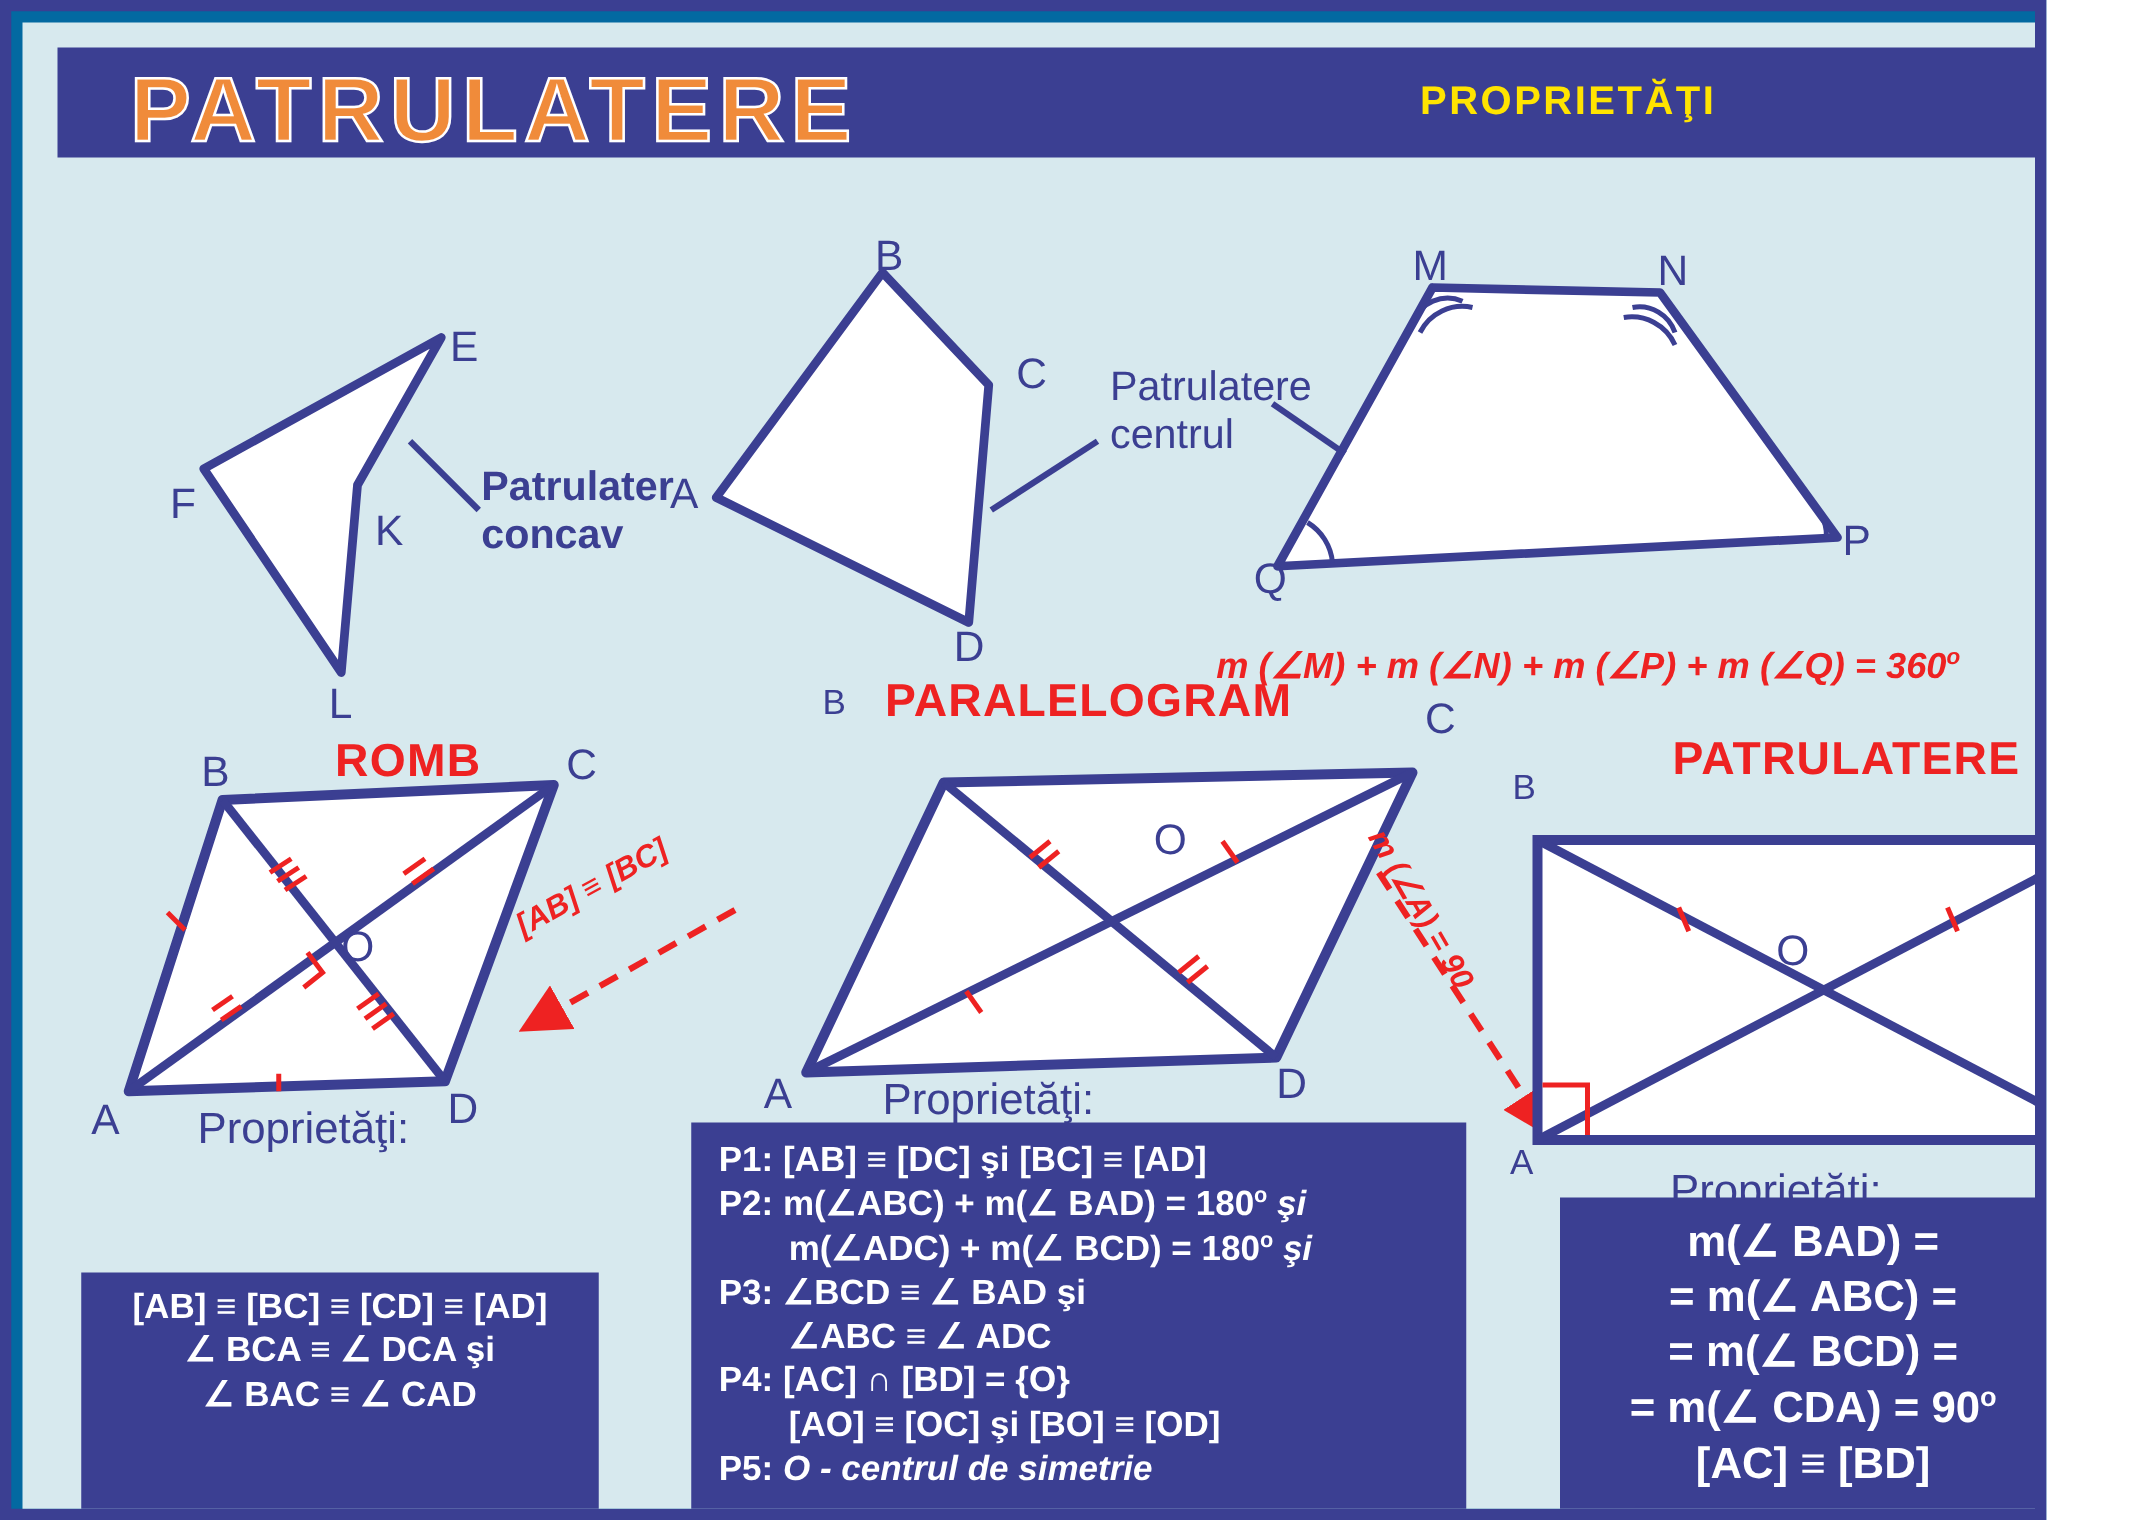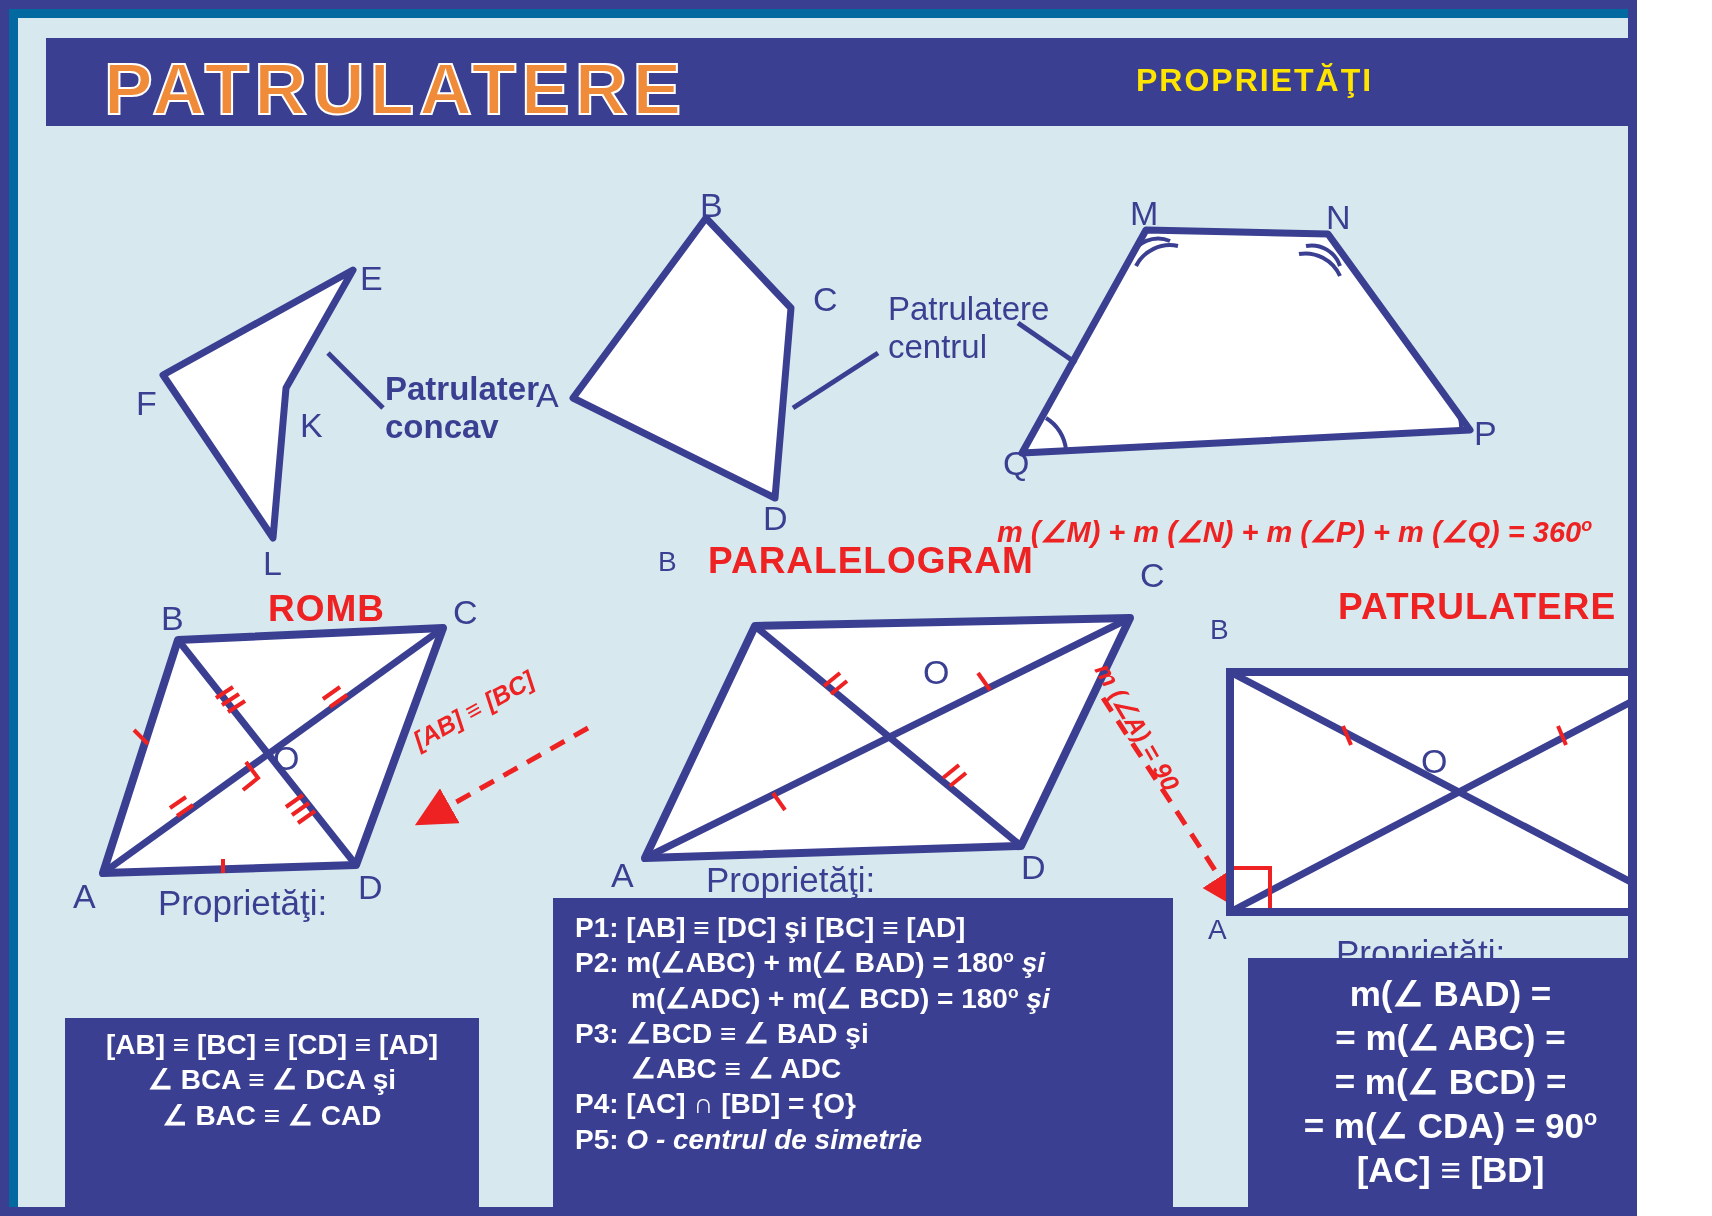--- a/index.html
+++ b/index.html
@@ -276,21 +276,21 @@
   <div class="vlabel" style="left:745px; top:483px;">D</div>
   <div class="caption" style="left:870px; top:272px;">
     <div>Patrulatere</div>
     <div>centrul</div>
   </div>
 
   <div class="vlabel" style="left:1112px; top:178px;">M</div>
   <div class="vlabel" style="left:1308px; top:182px;">N</div>
   <div class="vlabel" style="left:1456px; top:398px;">P</div>
   <div class="vlabel" style="left:985px; top:428px;">Q</div>
-  <div class="redformula" style="left:979px; top:497px;">
+  <div class="redformula" style="left:955px; top:497px;">
     <span>m (∠M) + m (∠N) + m (∠P) + m (∠Q) = 360</span><span class="sup">o</span>
   </div>
 
   <div class="shape-title" style="left:250px; top:570px;">ROMB</div>
   <div class="vlabel" style="left:143px; top:583px;">B</div>
   <div class="vlabel" style="left:435px; top:577px;">C</div>
   <div class="vlabel" style="left:55px; top:861px;">A</div>
   <div class="vlabel" style="left:340px; top:852px;">D</div>
   <div class="vlabel" style="left:255px; top:723px;">O</div>
   <div class="redtag" style="left:390px; top:712px; transform:rotate(-29deg); transform-origin: left top;">[AB] ≡ [BC]</div>
@@ -326,20 +326,23 @@
       <span>P3:</span>
       <span>∠BCD ≡  ∠ BAD şi</span>
     </div>
     <div class="line indent">
       <span>∠ABC ≡  ∠ ADC</span>
     </div>
     <div class="line">
       <span>P4:</span>
       <span>[AC] ∩ [BD] = {O}</span>
     </div>
+    <div class="line indent">
+      <span>[AO] ≡ [OC] şi [BO] ≡ [OD]</span>
+    </div>
     <div class="line">
       <span>P5:</span>
       <span class="ital">O - centrul de simetrie</span>
     </div>
   </div>
 
   <div class="shape-title" style="left:1320px; top:568px;">PATRULATERE</div>
   <div class="vlabel" style="left:1192px; top:598px; font-size:28px;">B</div>
   <div class="vlabel" style="left:1655px; top:596px; font-size:28px;">C</div>
   <div class="vlabel" style="left:1190px; top:898px; font-size:28px;">A</div>

